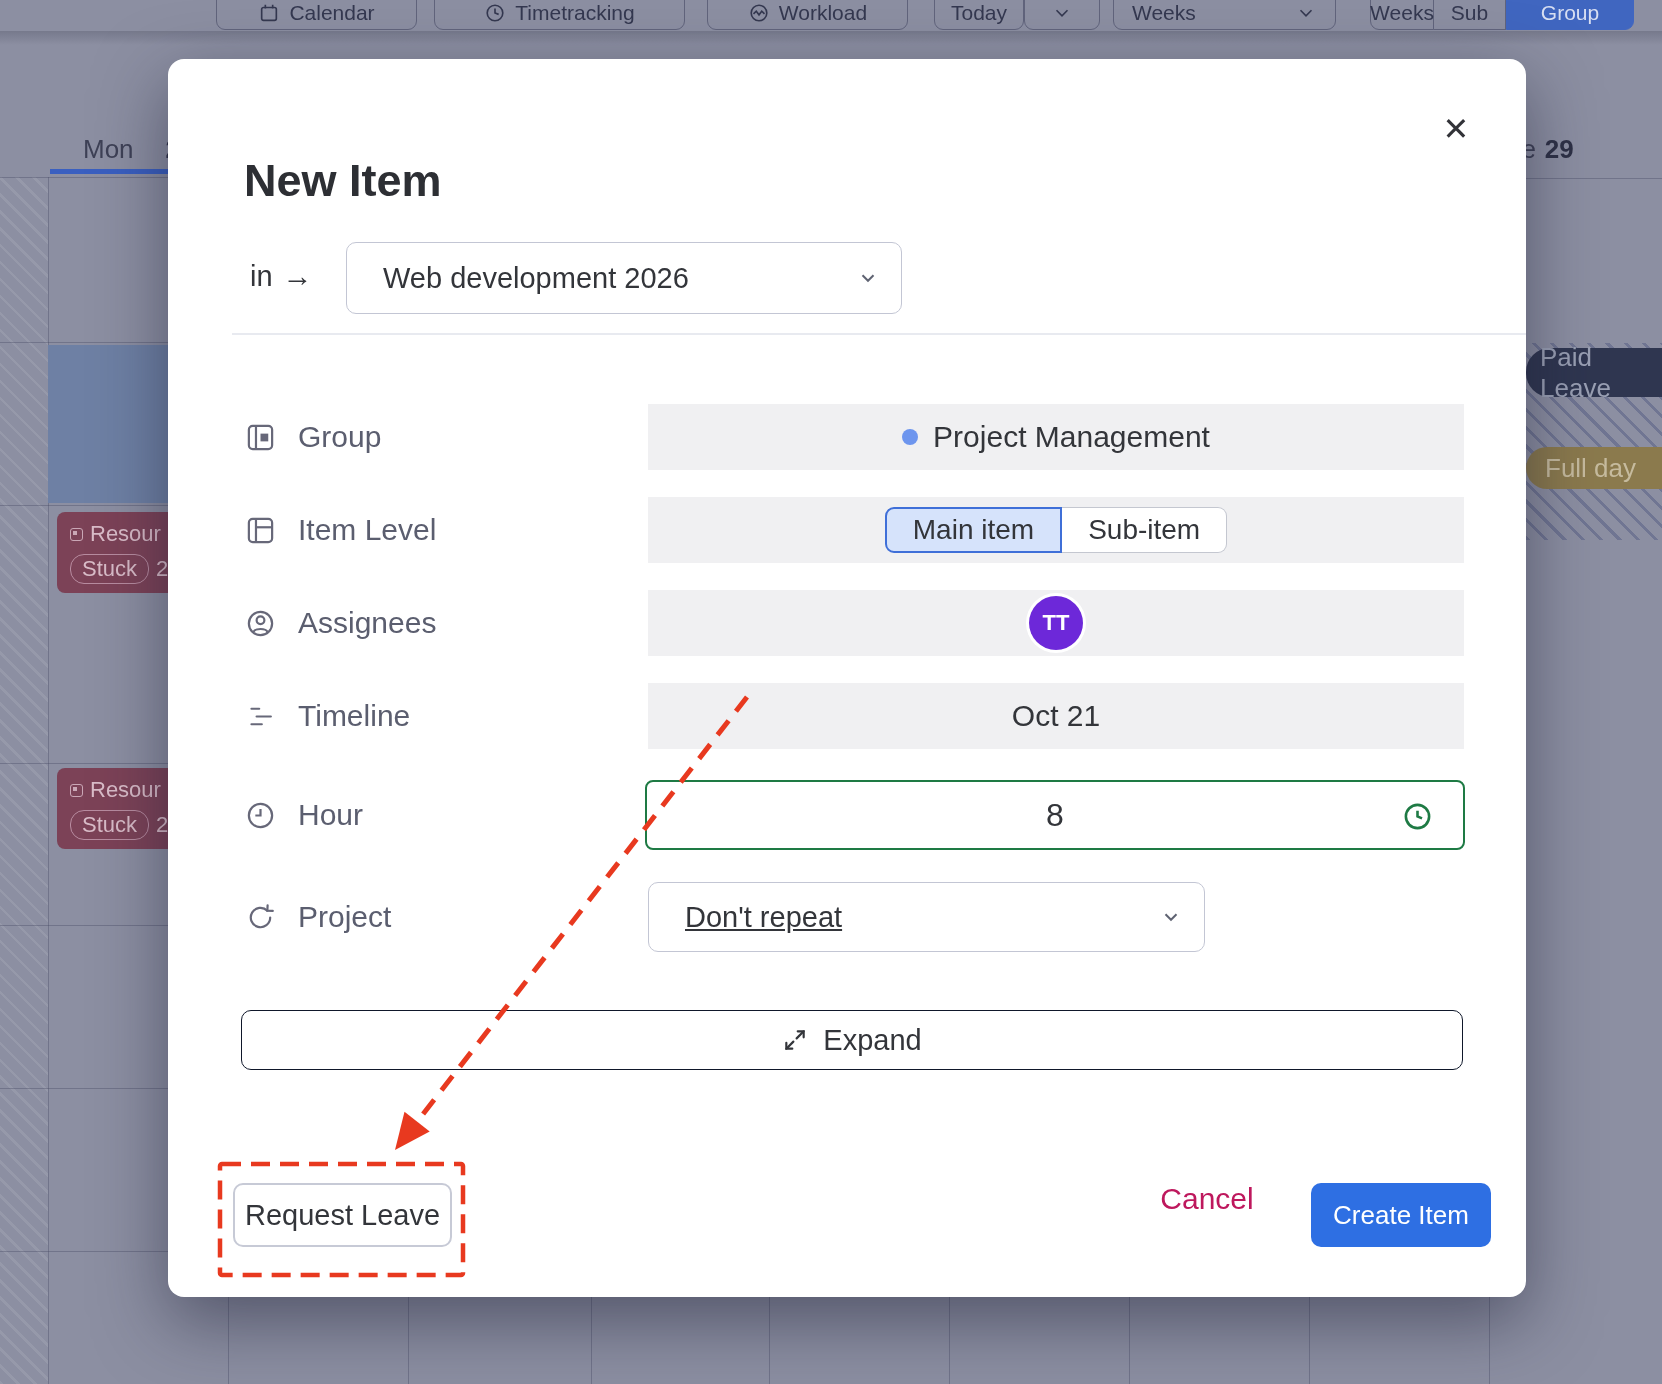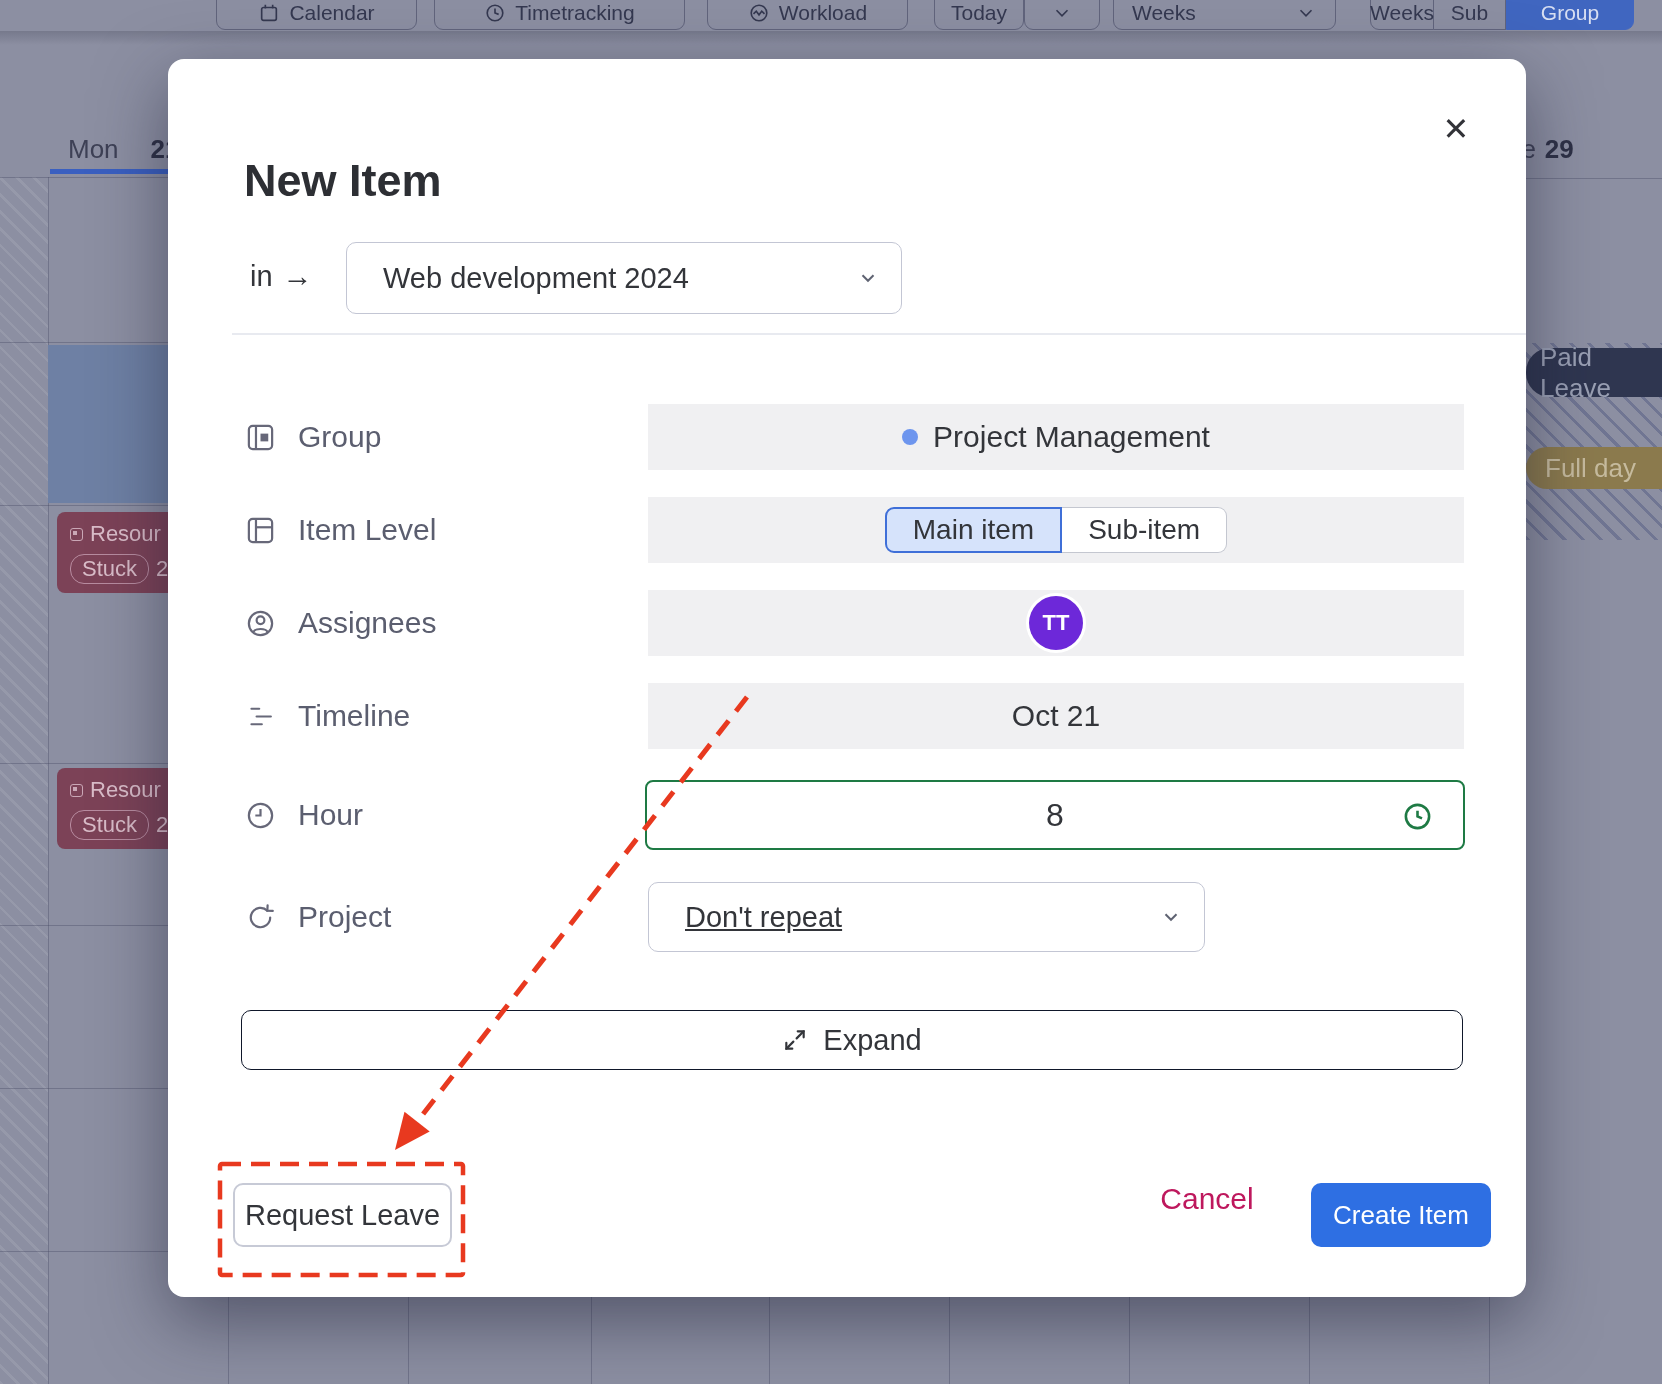--- a/index.html
+++ b/index.html
@@ -158,21 +158,21 @@
   <div class="vline" style="left:48px; top:177px; height:1207px;"></div>
   <div class="hline" style="left:0; top:177px; width:168px;"></div>
   <div class="hline" style="left:0; top:342px; width:168px;"></div>
   <div class="hline" style="left:0; top:505px; width:168px;"></div>
   <div class="hline" style="left:0; top:763px; width:168px;"></div>
   <div class="hline" style="left:0; top:925px; width:168px;"></div>
   <div class="hline" style="left:0; top:1088px; width:168px;"></div>
   <div class="hline" style="left:0; top:1251px; width:168px;"></div>
   <div id="selected-cell"></div>
 
-  <div class="day-head" style="left:68px;gap:32px;">
+  <div class="day-head" style="left:83px;gap:32px;">
     <span>Mon</span>
       <b>21</b>
   </div>
   <div id="mon-underline"></div>
 
   <div class="event-card" style="top:512px;">
     <div class="r1">
         <span class="board-ic-sm"></span>
       <span>Resour</span>
       </div>
@@ -216,21 +216,21 @@
 
   <div id="modal">
     <button id="close-btn">✕</button>
     <div id="modal-title">New Item</div>
 
     <div id="in-row">
       <span>in</span>
         <span style="font-size:30px;">→</span>
     </div>
     <div id="board-select">
-      <span>Web development 2024</span>
+      <span>Web development 2026</span>
       <svg class="chev" viewBox="0 0 24 24">
           <polyline points="6,9 12,15 18,9"></polyline>
         </svg>
     </div>
     <div id="section-divider"></div>
 
     <div class="row-label" id="lbl-group">
       <svg class="row-ic" viewBox="0 0 24 24">
           <rect x="3" y="3" width="18" height="18" rx="3"></rect>
           <line x1="8.5" y1="3" x2="8.5" y2="21"></line>

